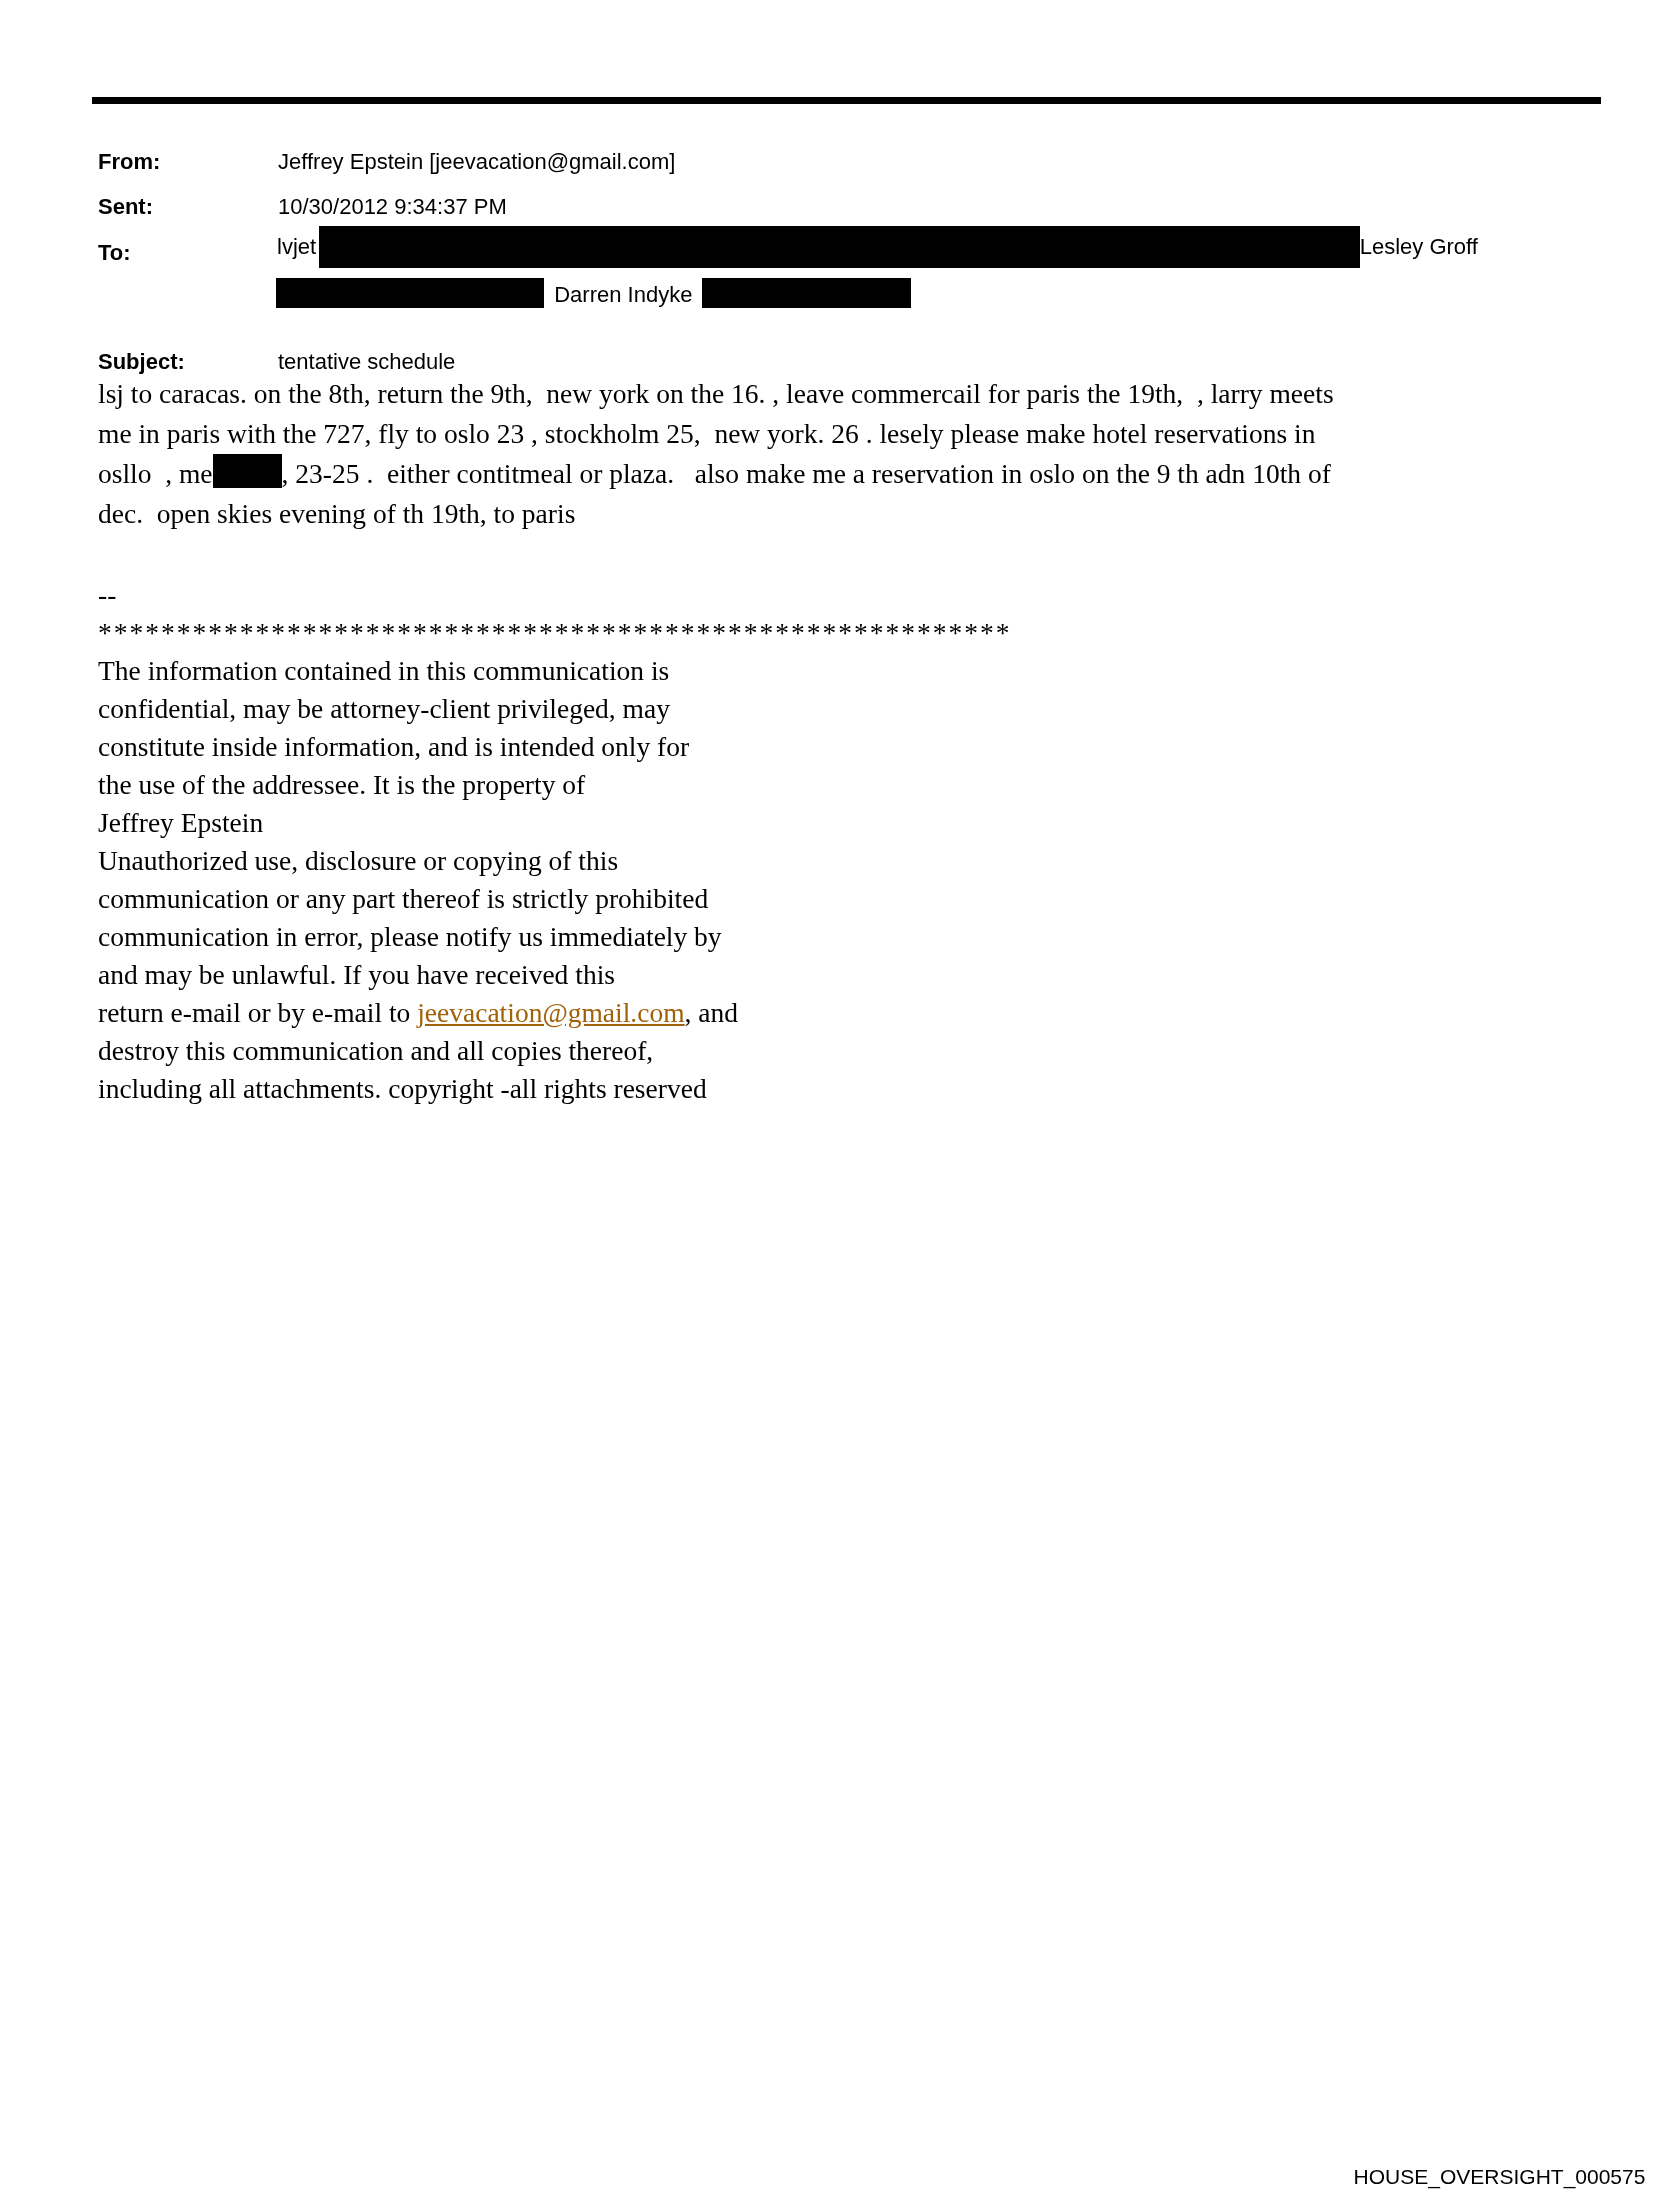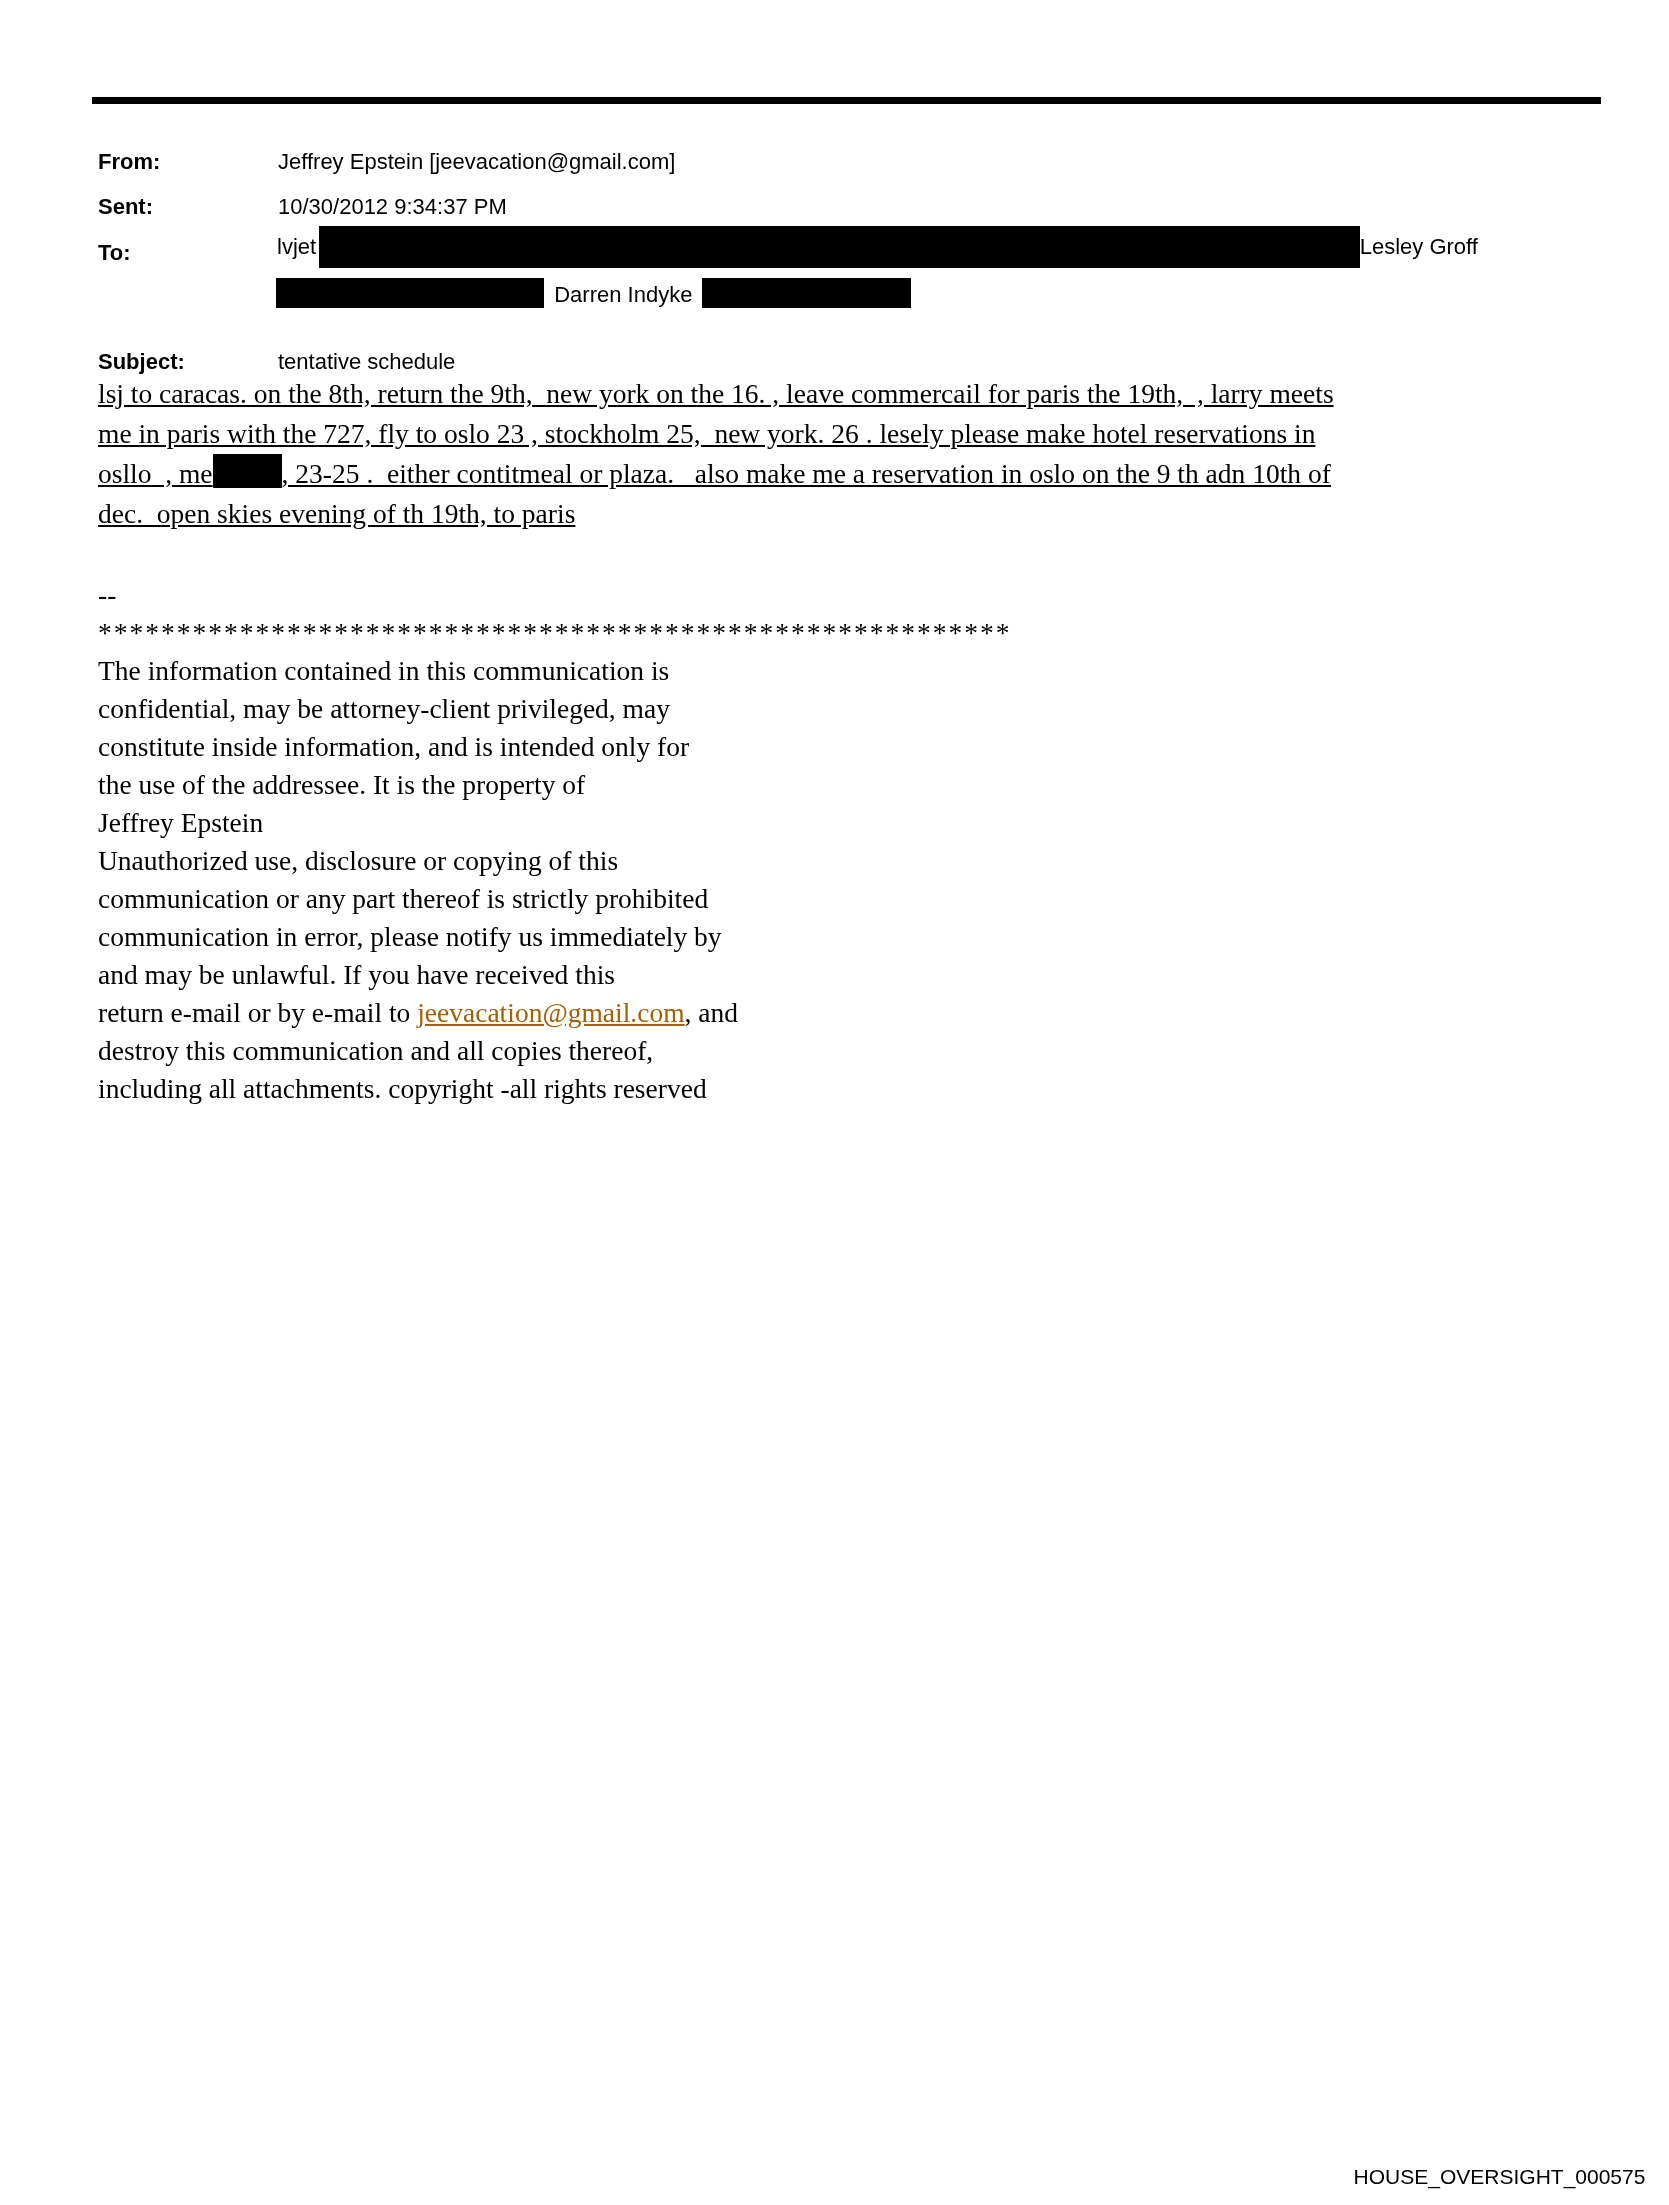--- a/index.html
+++ b/index.html
@@ -69,21 +69,21 @@
 
   
   .body-block {
     position: absolute;
     left: 98px; top: 374px;
     width: 1525px;
     font-family: "Liberation Serif", serif;
     font-size: 27.5px;
     line-height: 40px;
   }
-  .body-line { white-space: pre; text-decoration: underline; }
+  .body-line { white-space: pre; }
   .r-inline {
     display: inline-block;
     width: 69px; height: 34px;
     background: #000;
     vertical-align: -5.2px;
   }
 
   
   .sig-block {
     position: absolute;

